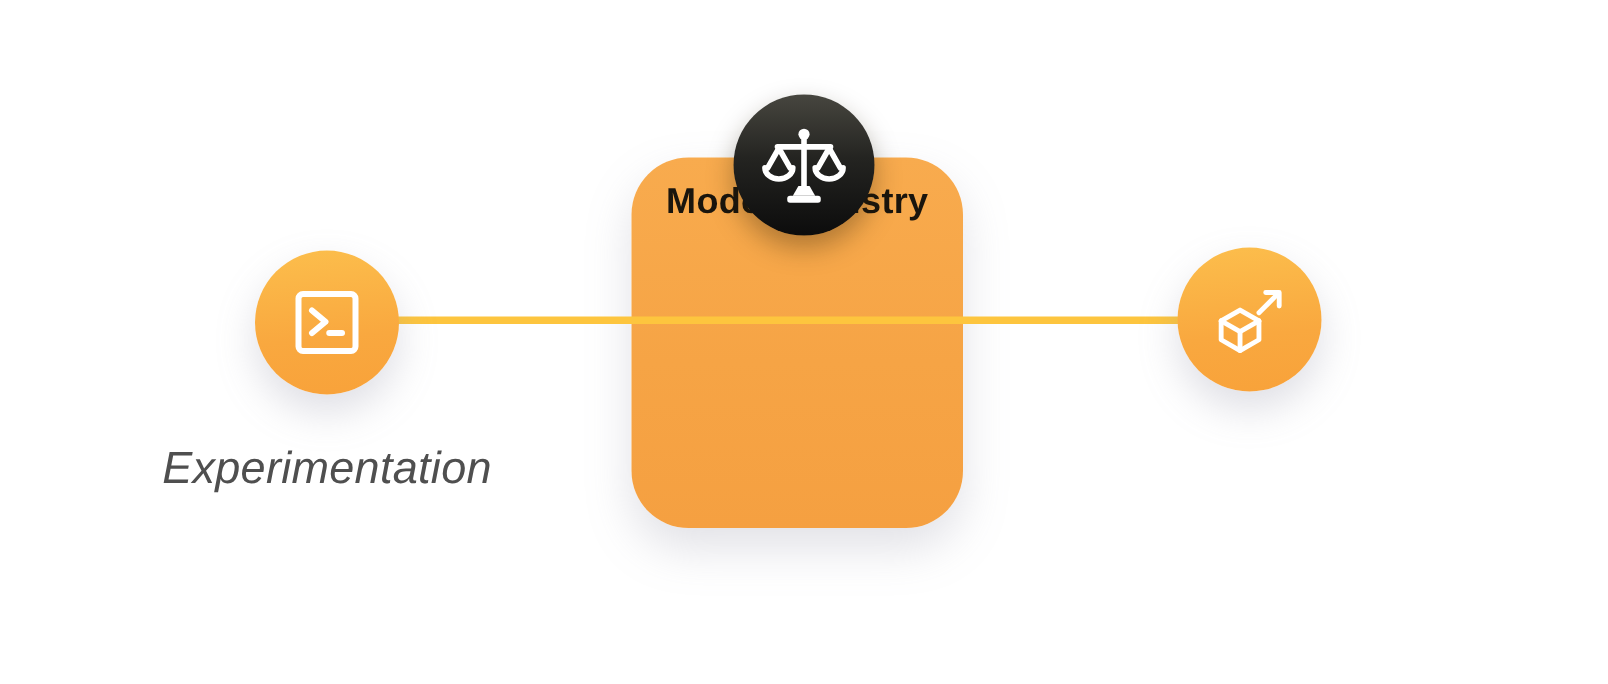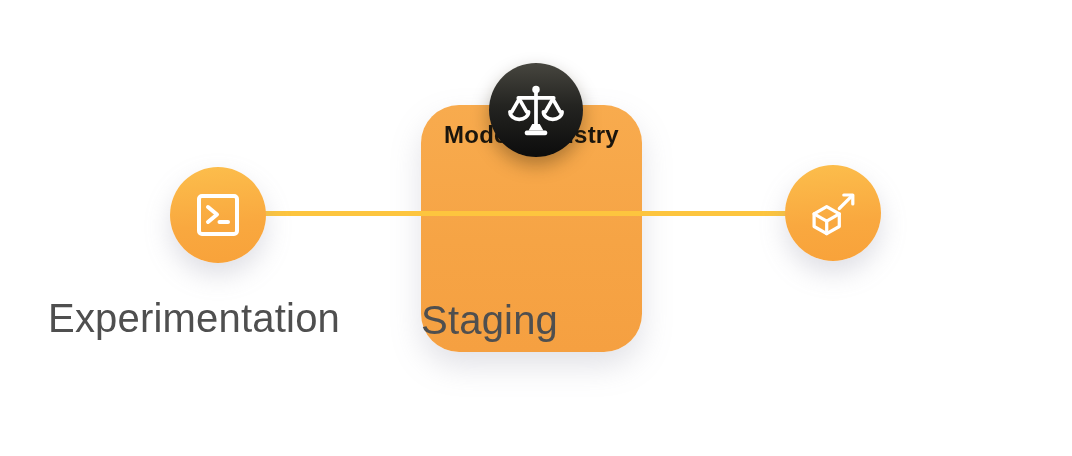--- a/index.html
+++ b/index.html
@@ -74,41 +74,41 @@
     border-radius: 50%;
     background: linear-gradient(180deg, #47463F 0%, #242421 45%, #0C0C0C 100%);
     box-shadow: 0 8px 18px rgba(40, 30, 10, 0.35);
     display: flex;
     align-items: center;
     justify-content: center;
     z-index: 3;
   }
   .stage-label {
     position: absolute;
-    text-align: left;
-    font-size: 40px;
+    text-align: center;
+    font-size: 30px;
     font-weight: 400;
     color: #4F4F4F;
     letter-spacing: 0.2px;
+    font-style: italic;
   }
   .stage-label.under-left  { left: 48px;  width: 340px; top: 296px; }
   .stage-label.under-right { left: 666px; width: 340px; top: 296px; }
   .stage-label.in-card     { left: 0; right: 0; top: 193px; }
   .icon-svg { display: block; }
 </style>
 </head>
 <body>
 
 <div class="canvas">
 
   <div class="connector"></div>
 
   <div class="card">
     <div class="card-title">Model Registry</div>
-    <div class="stage-label in-card">Staging</div>
   </div>
 
   <div class="badge">
     <span>
       <svg class="icon-svg" width="56" height="54" viewBox="0 0 60 58">
         <g fill="none" stroke="#ffffff" stroke-width="4" stroke-linecap="round" stroke-linejoin="round">
 
           <line x1="30" y1="8" x2="30" y2="46"></line>
 
           <line x1="11" y1="16" x2="49" y2="16"></line>

